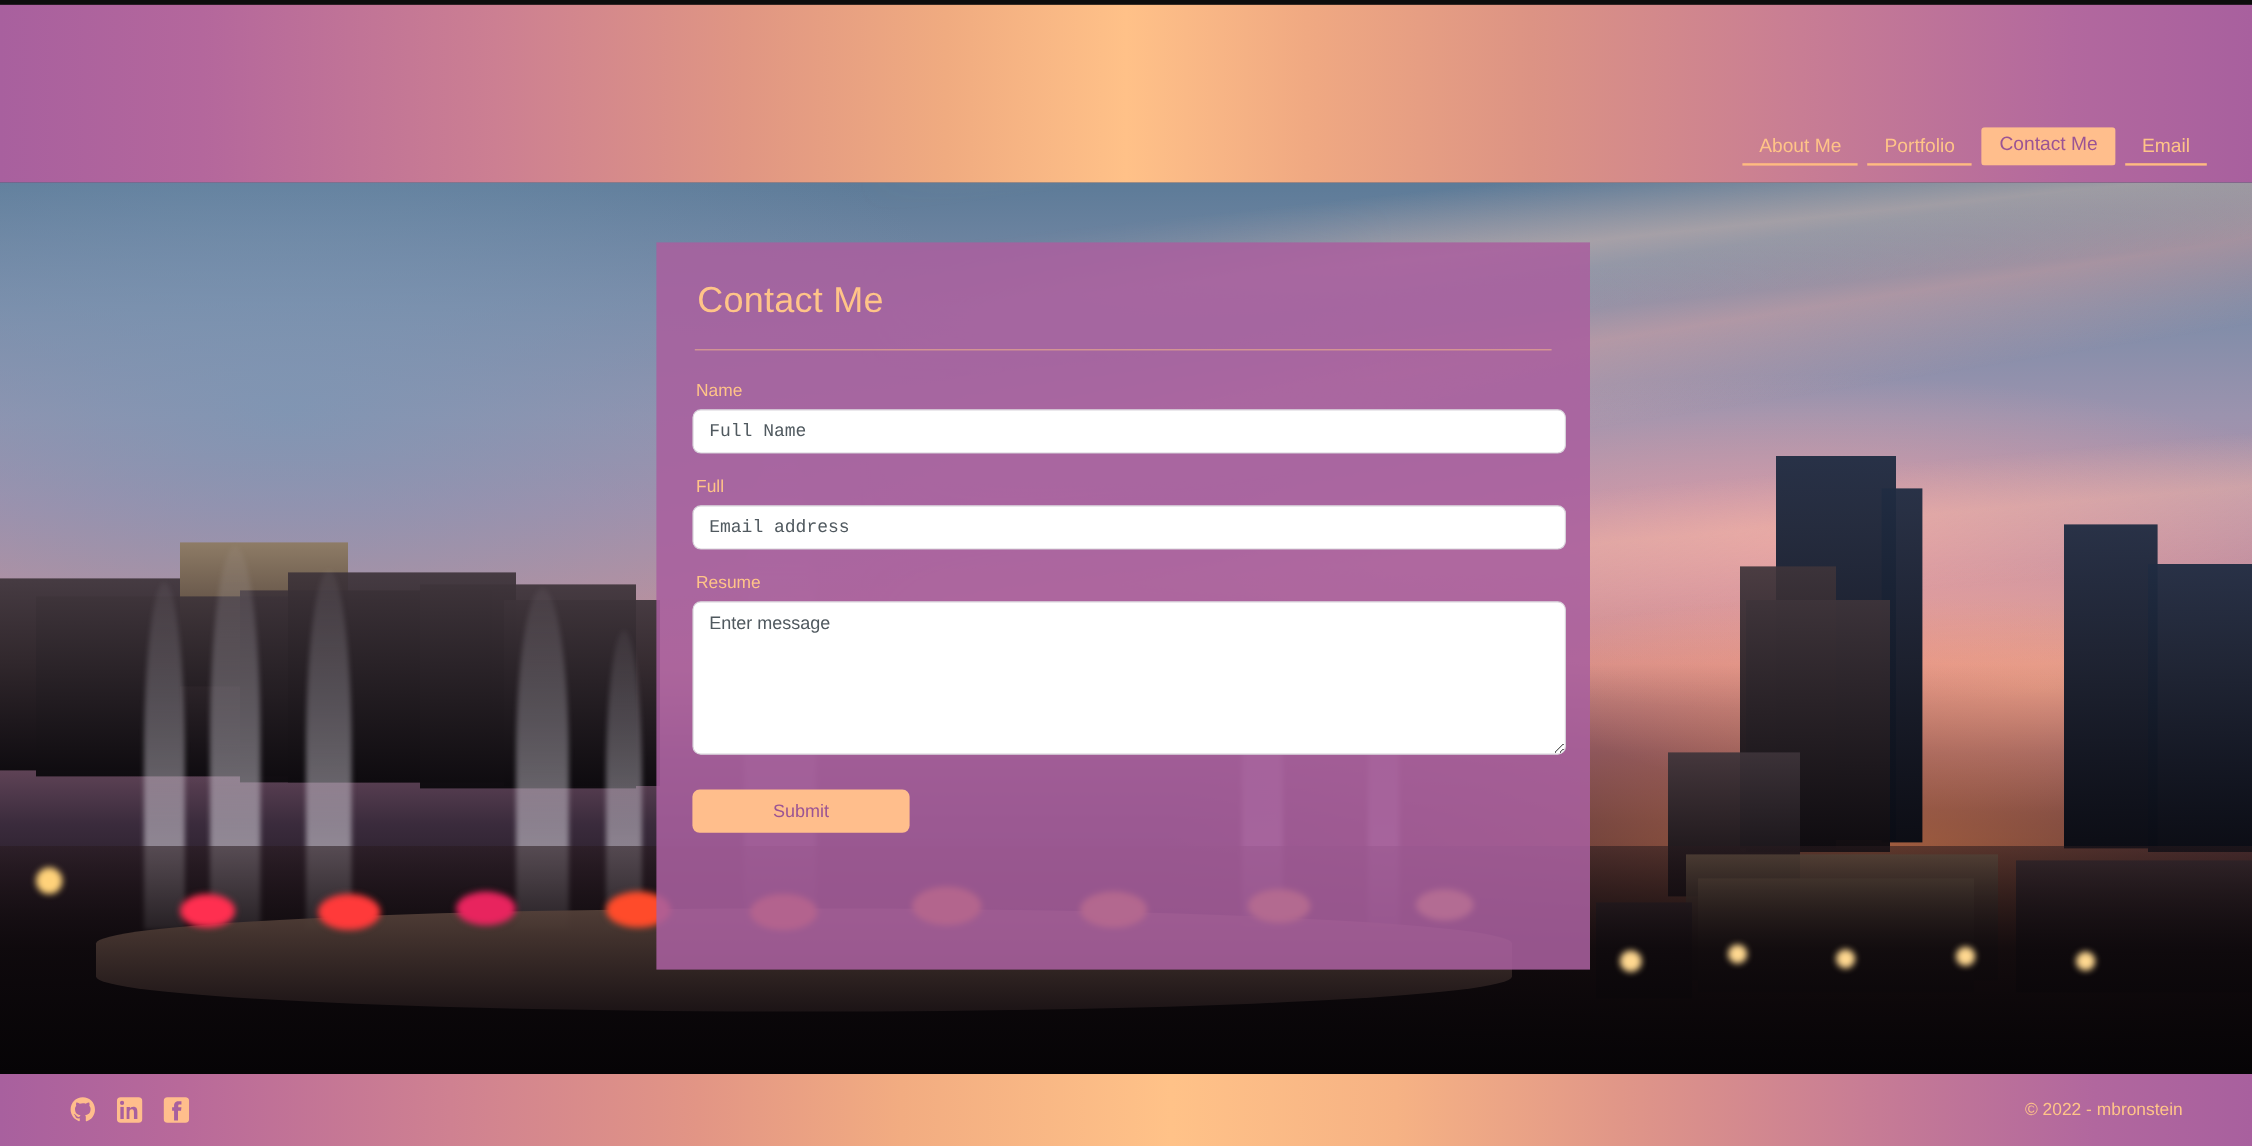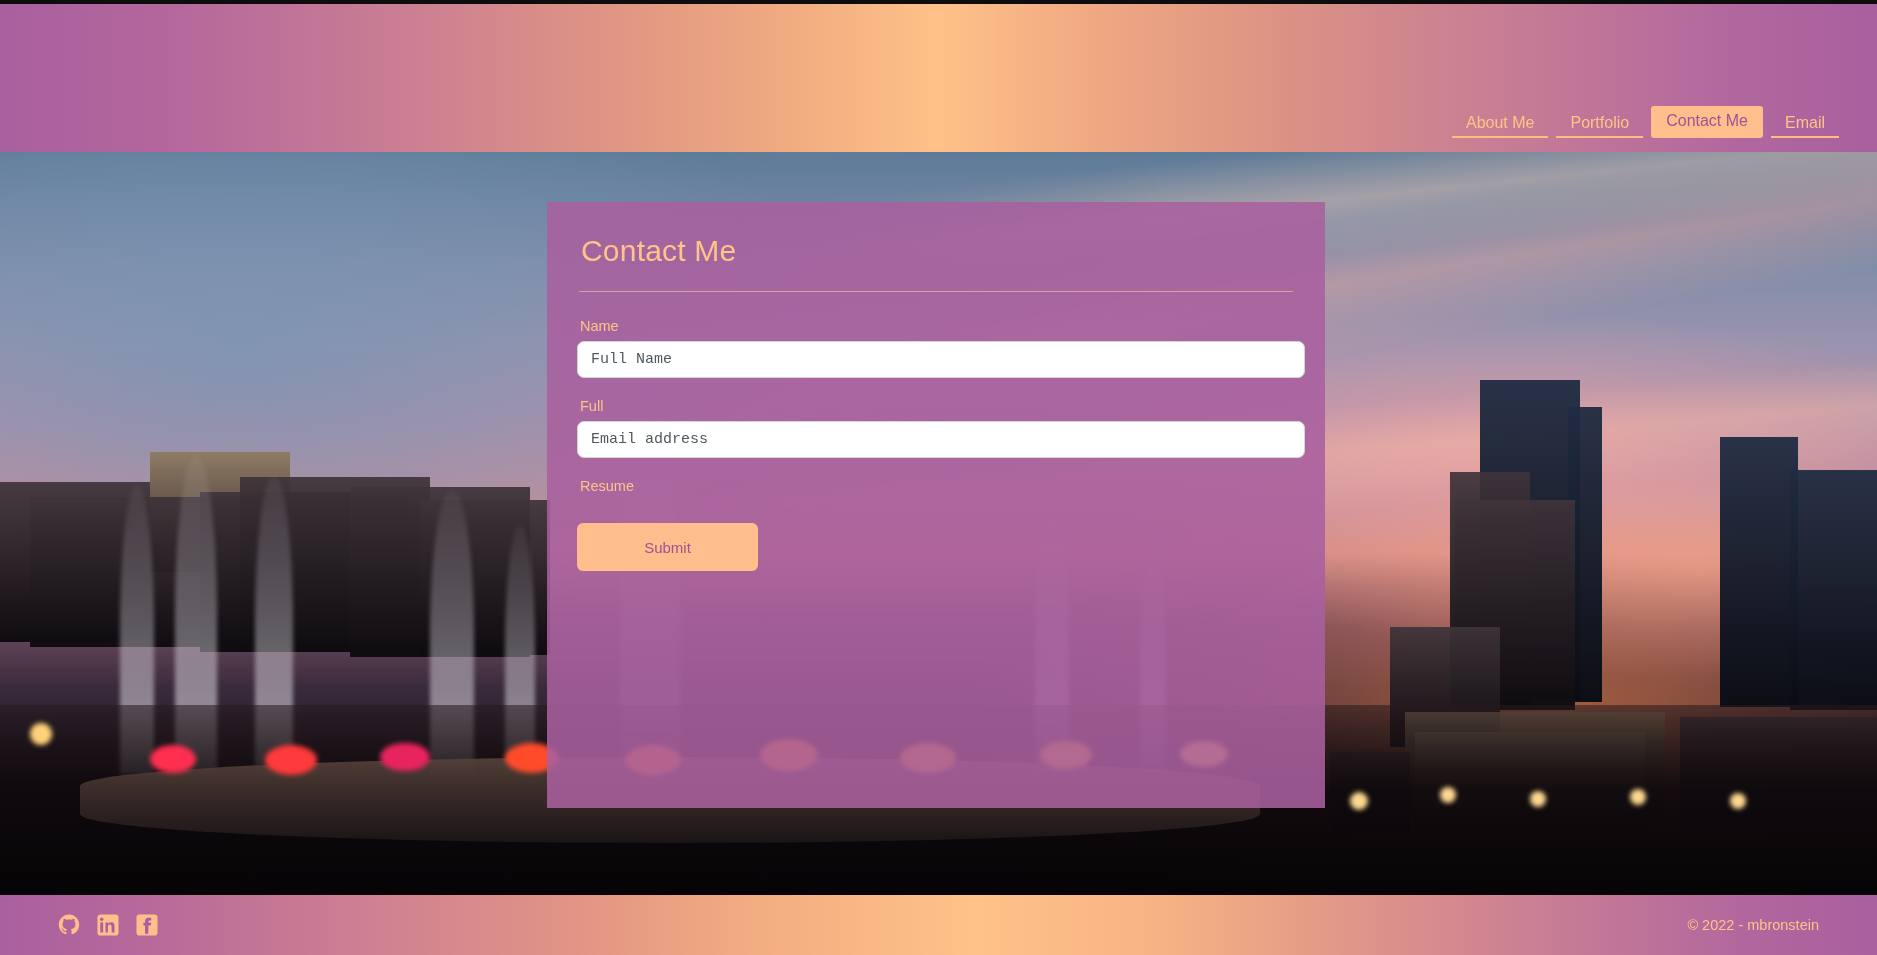--- a/index.html
+++ b/index.html
@@ -201,21 +201,21 @@
     font-size: 15px;
     font-family: "Liberation Sans", sans-serif;
     color: #3a4148;
     outline: none;
     resize: both;
     line-height: 1.25;
   }
   .message-area::placeholder { color: #50595f; opacity: 1; }
   .submit-row { margin-top: 29px; }
   .submit-button {
-    width: 181px; height: 48px;
+    width: 181px; height: 36px;
     background: #ffbe8c;
     border: none;
     border-radius: 6px;
     color: #9b5494;
     font-size: 15px;
     font-family: "Liberation Sans", sans-serif;
     cursor: pointer;
   }
 
   
@@ -331,20 +331,21 @@
 
       <div class="field">
         <label class="field-label">Full</label>
         <input class="text-input" type="email" placeholder="Email address" style="">
       </div>
 
       <div class="spacer-sm"></div>
 
       <div class="field">
         <label class="field-label">Resume</label>
+        <textarea class="message-area" placeholder="Enter message" style=""></textarea>
       </div>
 
       <div class="submit-row">
         <button class="submit-button" type="submit">Submit</button>
       </div>
     </form>
   </section>
 
   <footer class="site-footer">
     <div class="social-row">

